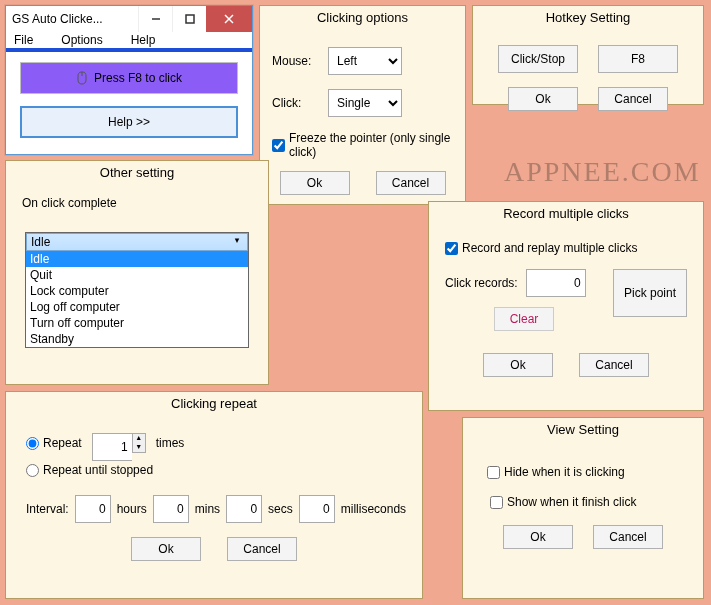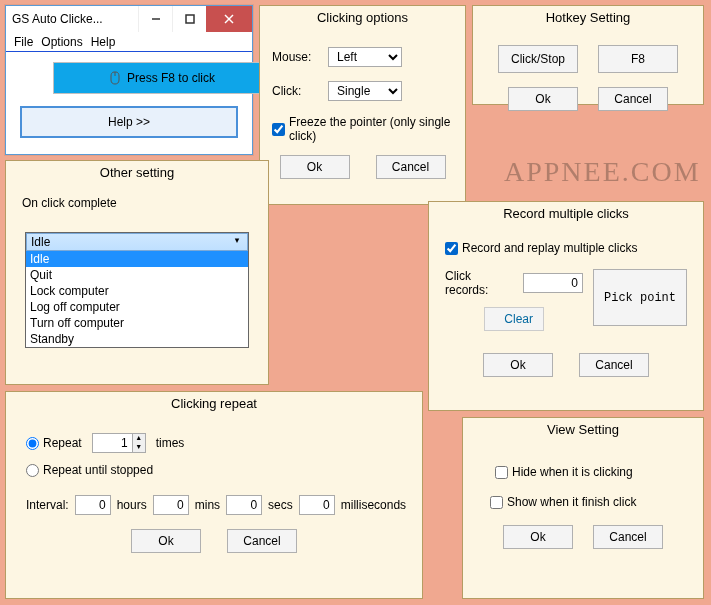--- a/index.html
+++ b/index.html
@@ -56,37 +56,36 @@
     justify-content: center;
     font-size: 12px;
     background: #fff;
   }
   .tb-min { border-left: 1px solid #eee; }
   .tb-max { background:#fff; border-left:1px solid #eee;}
   .tb-close { background:#c8504f; color:#fff; width:46px;}
   .menubar {
     height: 20px;
     display: flex;
-    gap: 8px;
+    gap: 28px;
     padding: 0 8px;
     align-items: center;
-    border-bottom: 1px solid #1d4ed8;
+    border-bottom: 4px solid #1d4ed8;
   }
   .app-body { padding: 10px 14px; }
   .big-btn {
     width: 100%;
     height: 32px;
     border: 1px solid #c0c0c0;
-    background: #0ea5e9;
+    background: #8b5cf6;
     display: flex;
     align-items: center;
     justify-content: center;
     gap: 6px;
     margin-bottom: 12px;
-    margin-left: 33px;
   }
   .help-btn {
     width: 100%;
     height: 32px;
     border: 2px solid #4a90d9;
     background: #e8f1fb;
     display: flex;
     align-items: center;
     justify-content: center;
   }
@@ -106,21 +105,21 @@
     display: flex;
     justify-content: center;
     gap: 26px;
     margin-top: 12px;
   }
   select, input[type=text], .num {
     font-family: inherit;
     font-size: 12px;
     border: 1px solid #aaa;
     background: #fff;
-    height: 20px;
+    height: 28px;
     padding: 0 4px;
   }
   .num { text-align: right; }
   .chk { display:flex; align-items:center; gap:4px; }
   .chk input[type=checkbox]{ width:13px; height:13px; margin:0; accent-color:#0066cc; }
 
   .radio { display:flex; align-items:center; gap:4px; }
   .radio input[type=radio]{ margin:0; }
 
   
@@ -274,26 +273,26 @@
       <input type="checkbox" checked="" style="">
       <span>Record and replay multiple clicks</span>
     </label>
     <div style="display:flex; align-items:flex-start; gap:10px;">
       <div style="flex:1;">
         <div style="display:flex; align-items:center; gap:8px;">
           <span>Click records:</span>
           <input class="num" style="width: 60px;" readonly="" value="0">
         </div>
         <div style="text-align:center; margin-top:10px;">
-          <div class="btn" style="min-width:60px; color:#0369a1; border-color:#ccc;justify-content:flex-end;">
+          <div class="btn" style="min-width:60px; color:#be185d; border-color:#ccc;">
               <span>Clear</span>
             </div>
         </div>
       </div>
-      <div class="btn" style="height:57px; min-width:70px;font-family:Liberation Mono, monospace;">
+      <div class="btn" style="height:48px; min-width:70px;">
           <span>Pick point</span>
         </div>
     </div>
     <div class="btn-row" style="margin-top:22px;">
       <div class="btn">
           <span>Ok</span>
         </div>
       <div class="btn">
           <span>Cancel</span>
         </div>
@@ -338,21 +337,21 @@
       <div class="btn">
           <span>Cancel</span>
         </div>
     </div>
   </div>
 </div>
 
 <div class="panel" style="left:462px; top:417px; width:242px; height:182px;">
   <div class="panel-title">View Setting</div>
   <div style="padding:12px 20px;">
-    <label class="chk" style="margin:10px 12px;">
+    <label class="chk" style="margin:10px 4px;">
       <input type="checkbox" style="">
       <span>Hide when it is clicking</span>
     </label>
     <label class="chk" style="margin:16px 0;padding-left:7px;">
       <input type="checkbox" style="">
       <span>Show when it finish click</span>
     </label>
     <div class="btn-row" style="gap:20px; margin-top:16px;">
       <div class="btn">
           <span>Ok</span>

